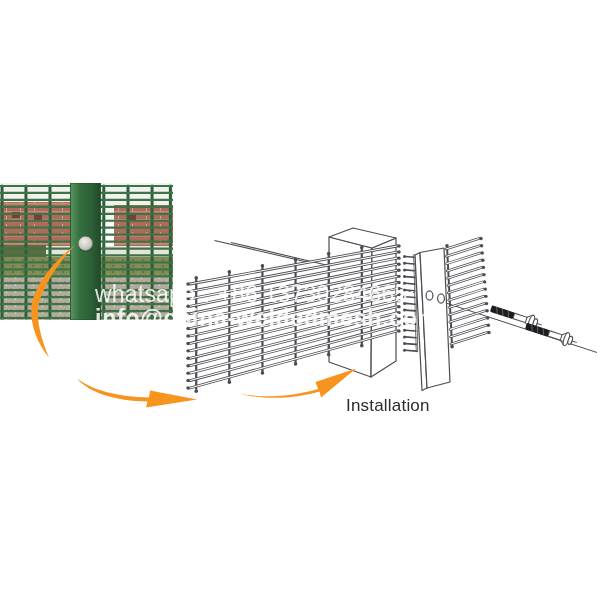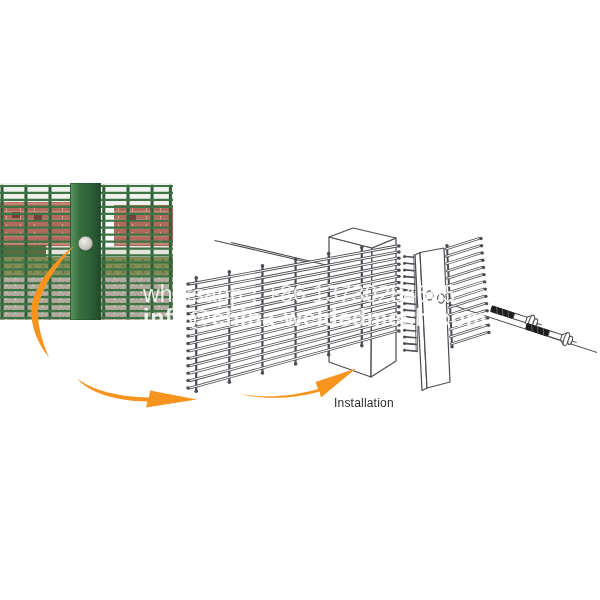--- a/index.html
+++ b/index.html
@@ -7,26 +7,26 @@
     --caption:#2B2B2B; --wm:#FFFFFF;
   }
   html,body{margin:0;padding:0;}
   body{
     width:600px;height:600px;position:relative;background:#ffffff;overflow:hidden;
     font-family:"Liberation Sans", sans-serif;
   }
   #art{position:absolute;left:0;top:0;}
   .wm{
     position:absolute;left:95px;color:var(--wm);opacity:.85;font-size:23px;
-    font-weight:400;white-space:nowrap;pointer-events:none;line-height:1;margin-left:48px;
+    font-weight:400;white-space:nowrap;pointer-events:none;line-height:1;
   }
   .wm1{top:283px;letter-spacing:.2px;}
   .wm2{top:307px;letter-spacing:.8px;font-weight:bold;}
   .caption{
-    position:absolute;left:334px;top:396px;font-size:12px;color:var(--caption);
+    position:absolute;left:346px;top:396px;font-size:17px;color:var(--caption);
     letter-spacing:.2px;
   }
   .dline{stroke:var(--line);fill:none;}
   .wface{fill:#ffffff;stroke:var(--line);stroke-width:1.2;stroke-linejoin:round;}
   .arrow{fill:var(--accent);stroke:none;}
 </style>
 </head>
 <body>
 
 <svg id="art" width="600" height="600" viewBox="0 0 600 600">

